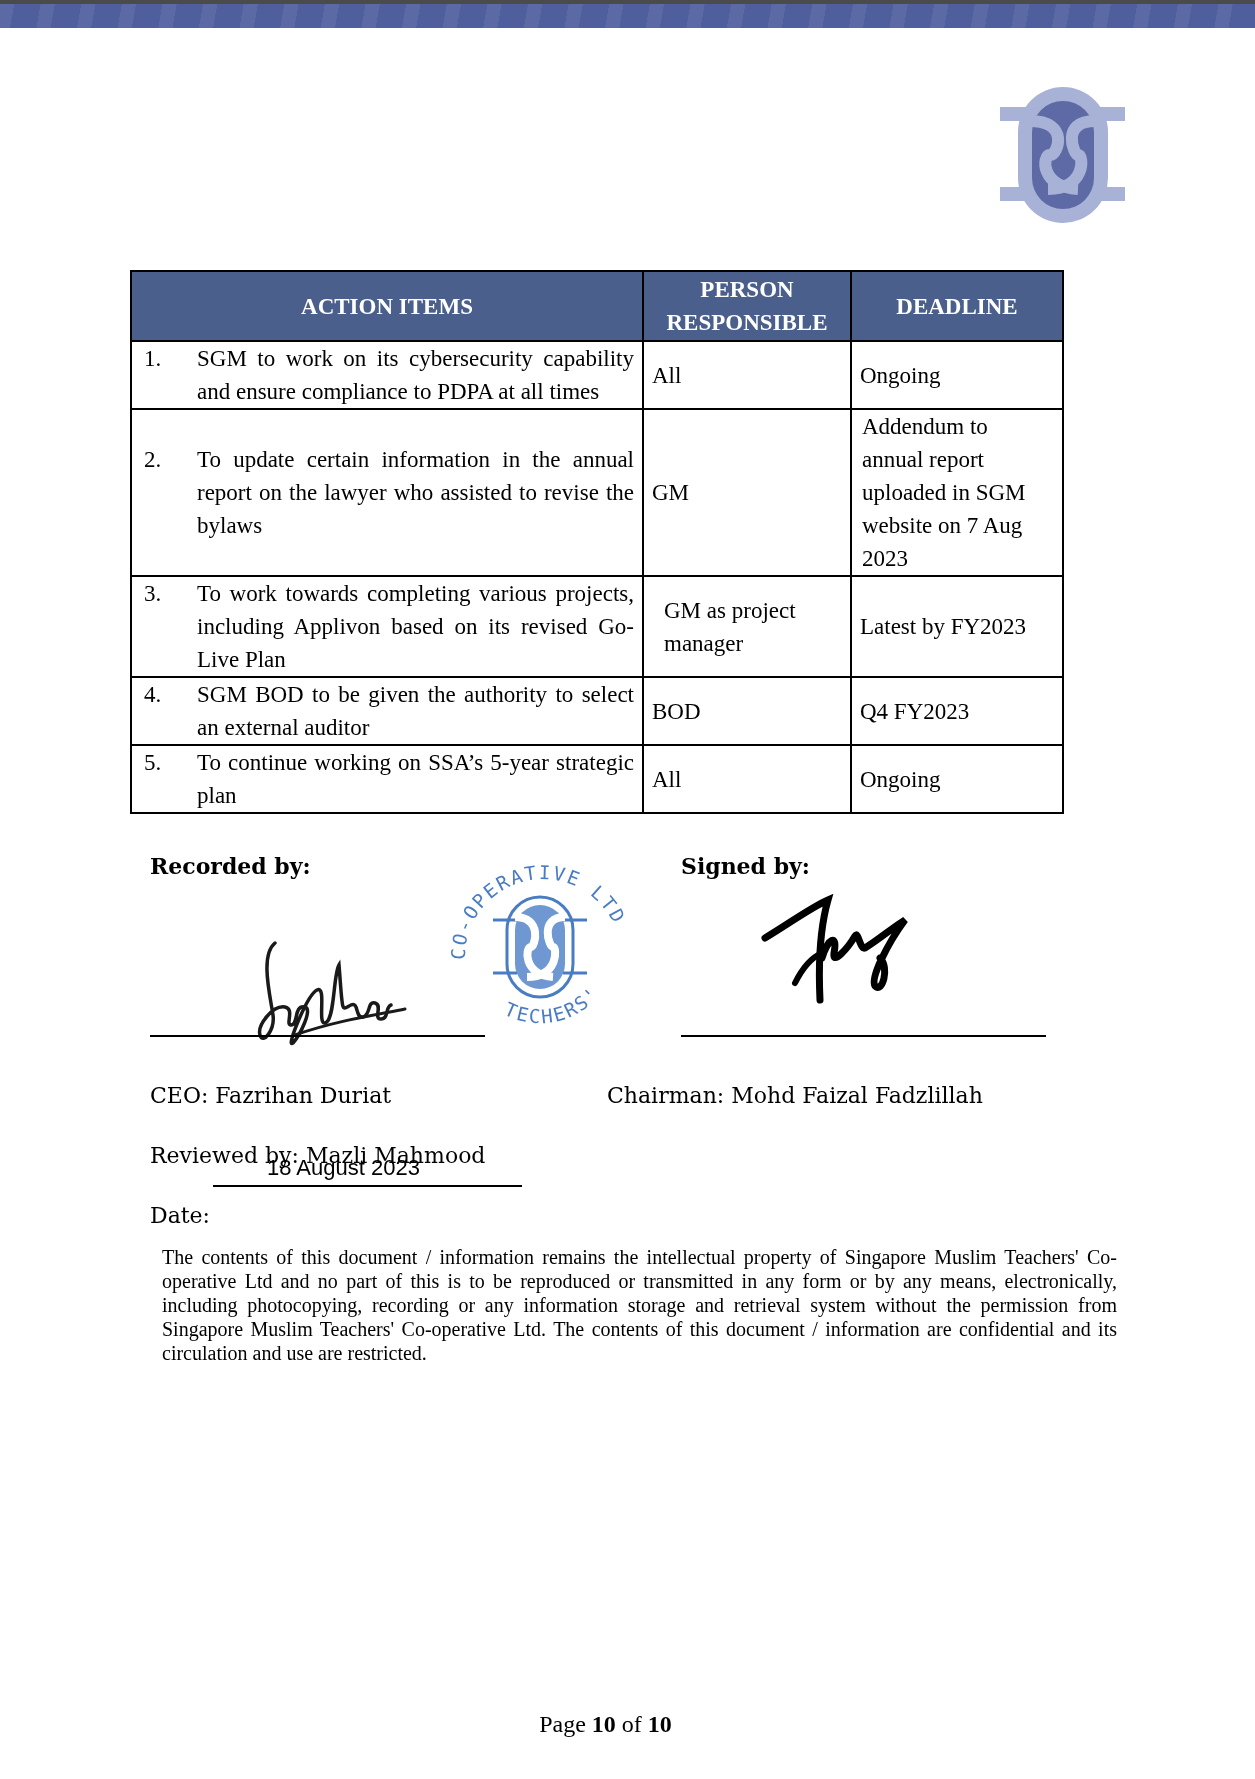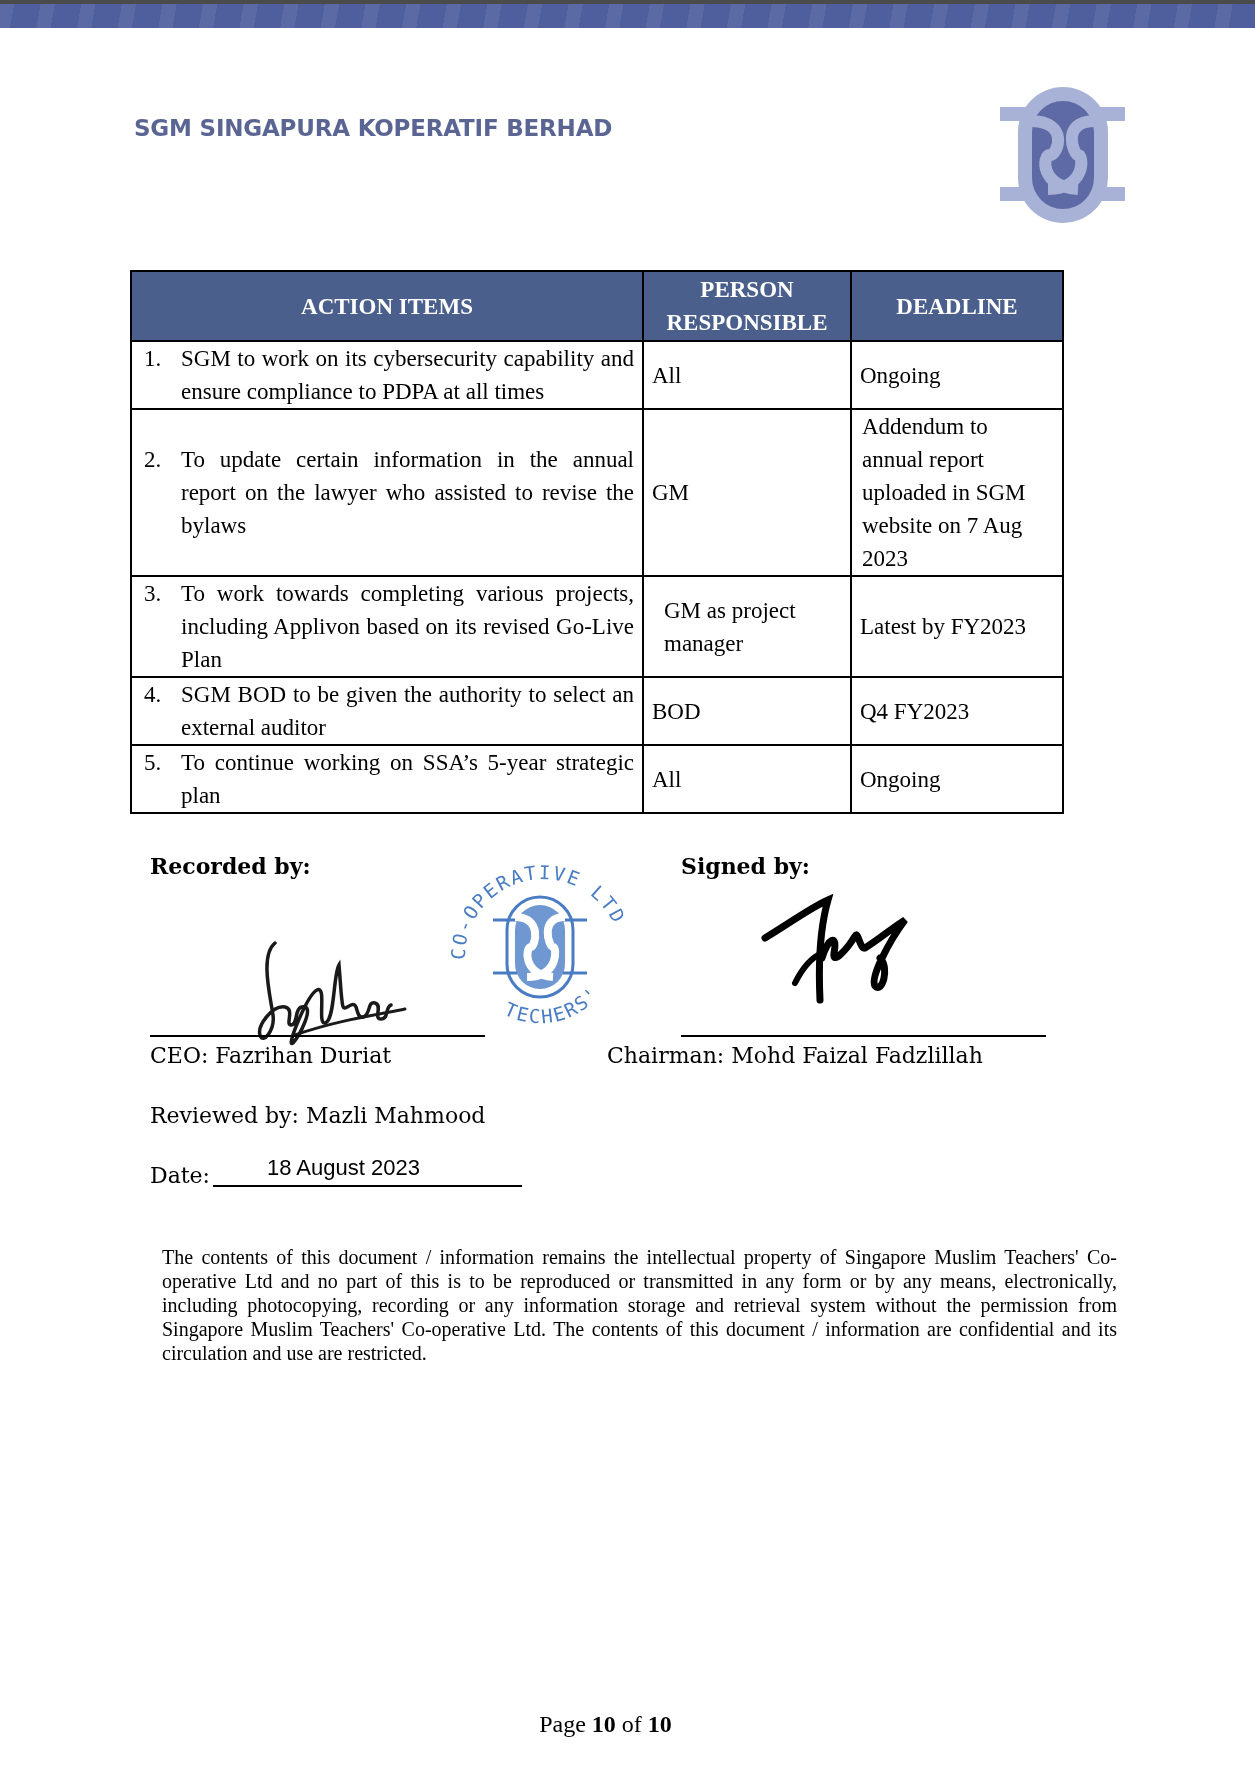--- a/index.html
+++ b/index.html
@@ -26,43 +26,42 @@
   }
   table.actions th, table.actions td { border: 2px solid #000; padding: 0 8px; }
   table.actions th {
     background: #4a5f8c; color: #fff; font-weight: bold; height: 68px;
     text-align: center; line-height: 33px;
   }
   table.actions td.item { width: 490px; text-align: justify; padding-left: 12px; padding-right: 8px; }
   table.actions td.center { text-align: left; }
   .item-row { display: flex; }
   .item-num { width: 37px; flex: none; }
-  .item-text { flex: 1; text-align: justify; text-align-last: left; }
+  .item-text { flex: 1; text-align: justify; text-align-last: left; margin-left: 16px; }
 
   .label-bold { position: absolute; font-family: "DejaVu Serif", serif; font-weight: bold; font-size: 22px; }
-  .sig-text { position: absolute; font-family: "DejaVu Serif", serif; font-size: 22px; }
+  .sig-text { position: absolute; font-family: "DejaVu Serif", serif; font-size: 22px; margin-top: 40px; }
   .line { position: absolute; height: 0; border-top: 2px solid #000; }
   .stamp { position: absolute; left: 435px; top: 845px; width: 210px; height: 210px; }
   .sig1 { position: absolute; left: 255px; top: 935px; width: 160px; height: 115px; }
   .sig2 { position: absolute; left: 760px; top: 888px; width: 160px; height: 120px; }
   .date-val { position: absolute; left: 267px; top: 1155px; font-family: "Liberation Sans", sans-serif; font-size: 22px; }
   .disclaimer {
     position: absolute; left: 162px; top: 1245px; width: 955px;
     font-size: 20px; line-height: 24px; text-align: justify;
   }
   .footer { position: absolute; left: 0; width: 1211px; top: 1711px; text-align: center; font-size: 24px; }
   .footer b { font-weight: bold; }
 </style>
 </head>
 <body>
 
 <div class="top-band"></div>
 
 <div class="brand">
-  <div class="t1">SGM SINGAPURA KOPERATIF BERHAD</div>
 </div>
 
 <svg class="logo" viewBox="0 0 125 140">
   <rect x="0" y="22" width="125" height="14" fill="#a8b2d6"></rect>
   <rect x="0" y="102" width="125" height="14" fill="#a8b2d6"></rect>
   <rect x="18" y="2" width="90" height="136" rx="45" fill="#a8b2d6"></rect>
   <rect x="32" y="16" width="62" height="108" rx="31" fill="#5d6aa6"></rect>
   <path d="M30 36 C70 36 58 70 50 70 C42 70 40 102 78 104" stroke="#a8b2d6" stroke-width="12" fill="none"></path>
   <path d="M95 36 C60 36 74 70 78 70 C84 70 86 104 48 104" stroke="#a8b2d6" stroke-width="12" fill="none"></path>
 </svg>

